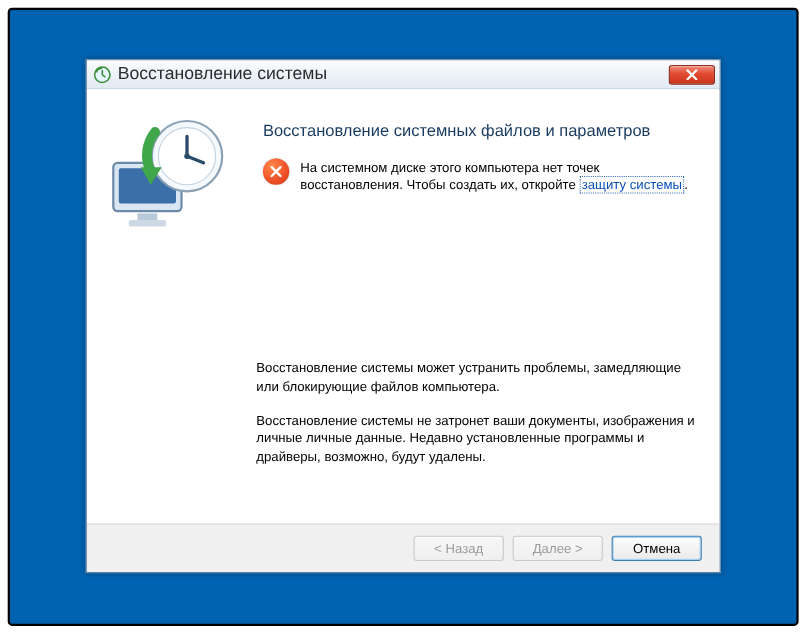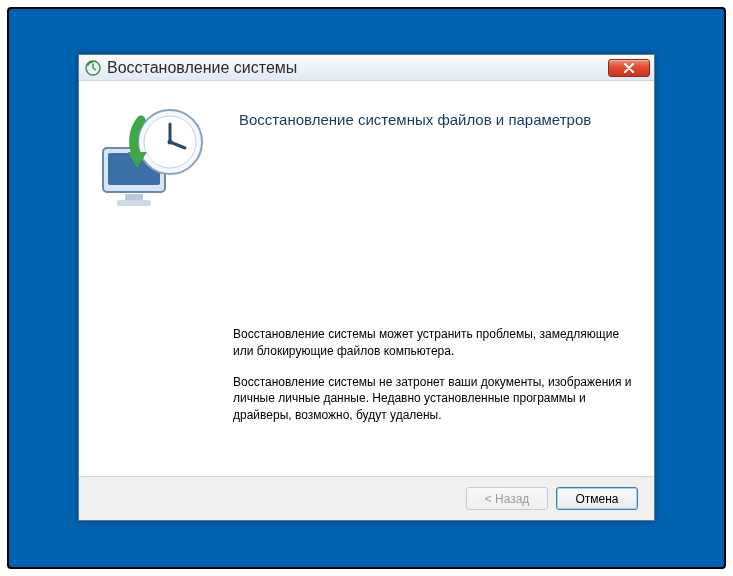--- a/index.html
+++ b/index.html
@@ -228,27 +228,38 @@
 
             <path d="M 46 18 A 34 34 0 0 0 42 54" stroke="#3fa64a" stroke-width="9" fill="none" stroke-linecap="round"></path>
             <polygon points="33,50 52,50 42,66" fill="#3fa64a"></polygon>
           </svg>
         </div>
       </div>
 
       <div class="main">
         <div class="heading">Восстановление системных файлов и параметров</div>
 
+        <div class="error-row">
+          <div class="error-badge">
+            <svg width="12" height="12" viewBox="0 0 12 12">
+              <path d="M2 2 L10 10 M10 2 L2 10" stroke="#fff" stroke-width="2.2" stroke-linecap="round"></path>
+            </svg>
+          </div>
+          <div class="error-text">
+            <span>На системном диске этого компьютера нет точек восстановления. Чтобы создать их, откройте </span><a href="#">защиту системы</a><span>.</span>
+          </div>
+        </div>
 
         <div class="lower-text">
           <div class="para">Восстановление системы может устранить проблемы, замедляющие или блокирующие файлов компьютера.</div>
           <div class="para">Восстановление системы не затронет ваши документы, изображения и личные личные данные. Недавно установленные программы и драйверы, возможно, будут удалены.</div>
         </div>
       </div>
     </div>
 
     <div class="footer">
       <div class="btn disabled">&lt; Назад</div>
+      <div class="btn disabled">Далее &gt;</div>
       <div class="btn primary">Отмена</div>
     </div>
 
   </div>
 </div>
 
 </body></html>

